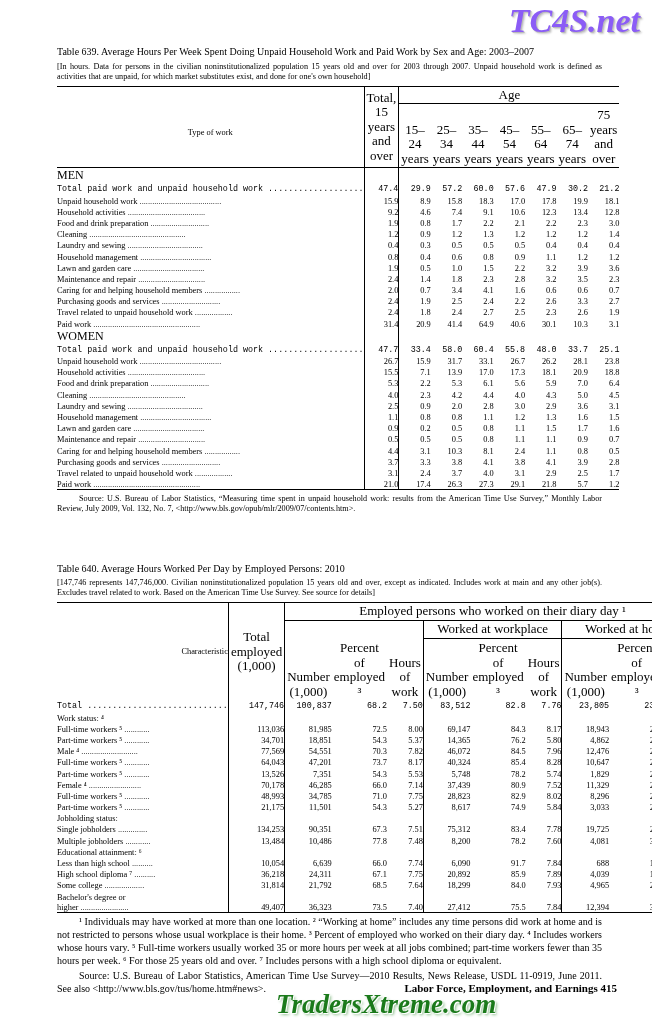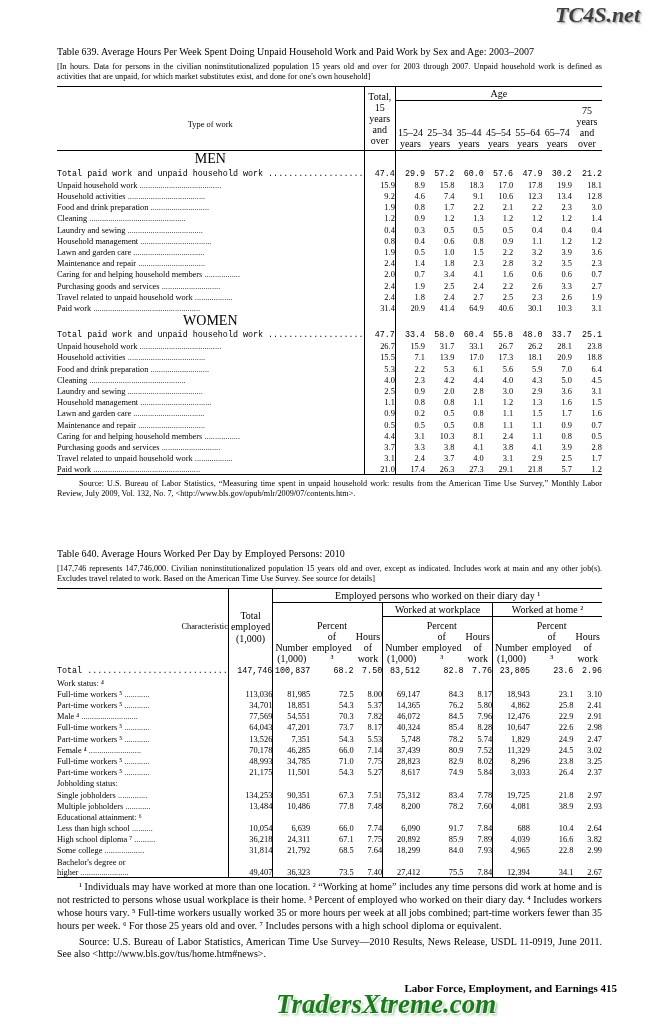--- a/index.html
+++ b/index.html
@@ -19,24 +19,24 @@
     position: relative;
     width: 652px;
     height: 1024px;
     padding: 0;
   }
   .wm-tc4s {
     position: absolute;
     top: 2px;
     right: 12px;
     font-family: "Liberation Serif", serif;
-    font-size: 22px;
+    font-size: 34px;
     font-weight: bold;
     font-style: italic;
-    color: #404040;
+    color: #8b5cf6;
     text-shadow: 1px 1px 0 #bbbbbb, 2px 2px 2px #cccccc;
     letter-spacing: 0px;
     z-index: 5;
   }
   .wm-dlsub {
     position: absolute;
     left: 170px;
     top: 503px;
     z-index: 6;
     font-family: "Liberation Serif", serif;
@@ -92,24 +92,24 @@
   table.data td, table.data th {
     padding: 0;
     vertical-align: bottom;
     font-weight: normal;
   }
   .tline-top { border-top: 1.2px solid #000; }
   .thin-bot { border-bottom: 0.6px solid #000; }
   .vline-l { border-left: 0.8px solid #000; }
 
   .num { text-align: right; padding-right: 5px; white-space: nowrap; }
-  .hd { text-align: center; font-size: 10px; line-height: 1.12; padding: 1px 2px; }
+  .hd { text-align: center; font-size: 13px; line-height: 1.12; padding: 1px 2px; }
   .stub { padding-left: 2px; white-space: nowrap; font-size: 8.4px; }
   .rowh { height: 11.2px; }
-  .grp { text-align: center; font-weight: bold; font-size: 14px; padding-top: 2px; }
+  .grp { text-align: left; font-weight: bold; font-size: 12px; padding-top: 2px; }
   .b { font-weight: bold; font-family: Liberation Mono, monospace; }
   .ind1 { padding-left: 7px; }
   .ind2 { padding-left: 14px; }
 
   .src {
     font-size: 8.2px;
     line-height: 1.3;
     margin-top: 4px;
     text-align: justify;
   }

